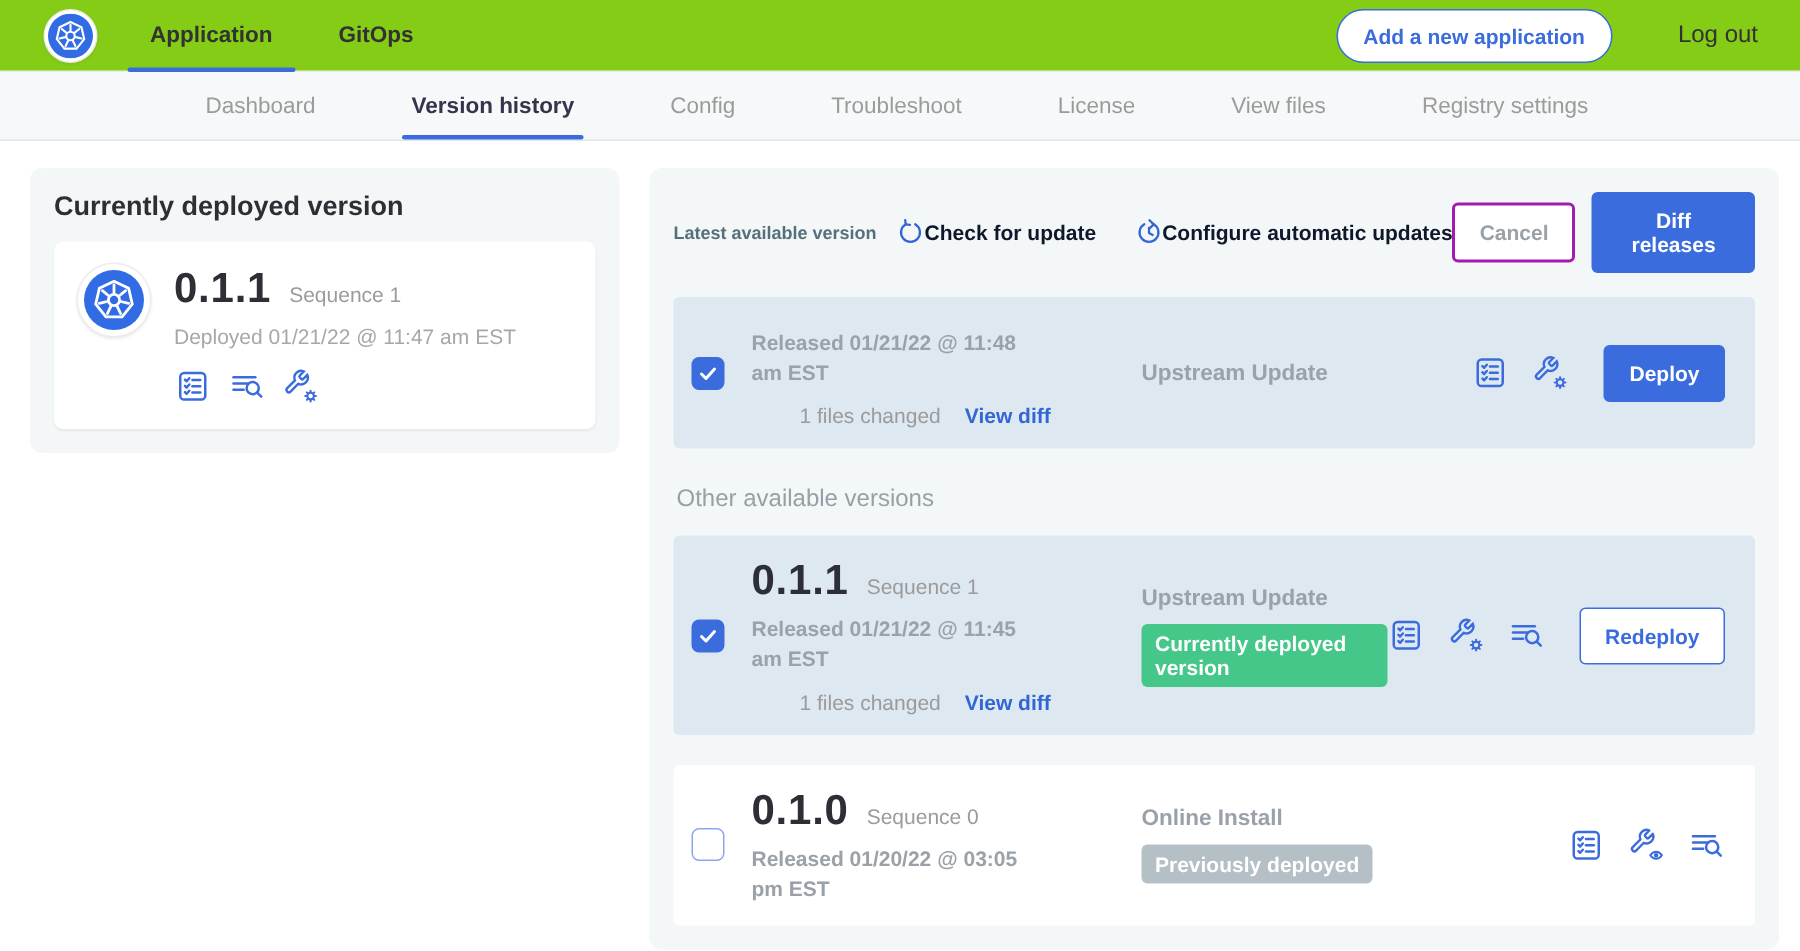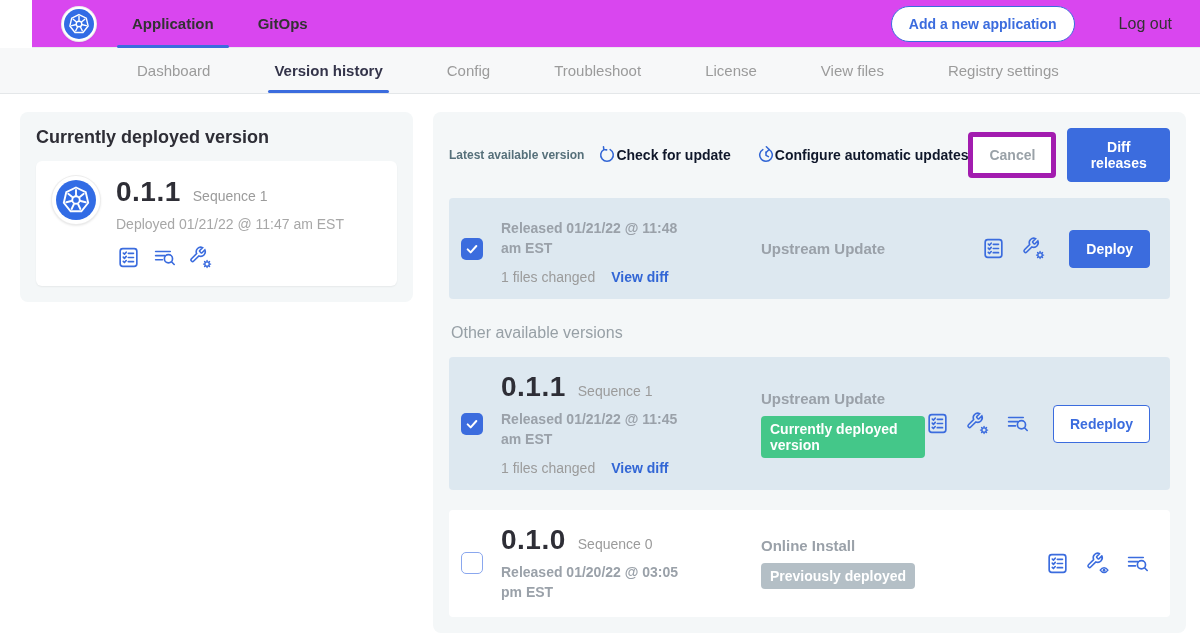--- a/index.html
+++ b/index.html
@@ -1,21 +1,21 @@
 <!DOCTYPE html>
 <html><head>
 <meta charset="utf-8">
 <style>
   * { box-sizing: border-box; margin: 0; padding: 0; }
   html,body { width:1200px; height:634px; background:#fff; overflow:hidden;
     font-family:"Liberation Sans", sans-serif; }
 
   
   .navbar { height:48px; display:flex; align-items:center; padding:0 28px 0 30px;
-    border-bottom:1px solid #e9ebed; background:#d946ef;margin-left:32px; }
+    border-bottom:1px solid #e9ebed; background:#84cc16; }
   .logo-wrap { width:34px; height:34px; border-radius:50%; background:#fff;
     box-shadow:0 0 0 1px #ececec, 0 1px 3px rgba(0,0,0,.12);
     display:flex; align-items:center; justify-content:center; margin-right:36px; }
   .nav-tabs { display:flex; gap:44px; height:48px; }
   .nav-tab { display:flex; align-items:center; position:relative; font-size:15px;
     font-weight:700; color:#323232; cursor:pointer; }
   .nav-tab.active::after { content:""; position:absolute; left:-15px; right:-15px;
     bottom:0; height:3px; background:#3b6cde; border-radius:2px; }
   .nav-right { margin-left:auto; display:flex; align-items:center; gap:44px; }
   .add-app-btn { border:1px solid #3b6cde; color:#3b6cde; background:#fff;
@@ -57,21 +57,21 @@
     min-height:505px; }
   .panel-header { display:flex; align-items:center; margin-bottom:16px; }
   .panel-title { font-size:12px; font-weight:700; color:#56707a; margin-right:14px;
     white-space:nowrap; }
   .blue-link { color:#0f172a; font-size:14px; font-weight:700; display:flex;
     align-items:center; gap:0; cursor:pointer; white-space:nowrap; }
   .blue-link + .blue-link { margin-left:26px; }
   .link-ic { width:18px; height:18px; color:#3266d5; }
   .link-ic svg { width:100%; height:100%; display:block; }
   .header-actions { margin-left:auto; display:flex; align-items:center; gap:11px; }
-  .cancel-btn { background:#fff; border:5px solid #a21caf; color:#9aa2a8;
+  .cancel-btn { background:#fff; border:2px solid #a21caf; color:#9aa2a8;
     font-weight:700; font-size:14px; padding:10px 16px; border-radius:4px;
     cursor:pointer; font-family:inherit; }
   .primary-btn { background:#3b6cde; border:1px solid #3b6cde; color:#fff;
     font-weight:700; font-size:14px; padding:10px 16px; border-radius:4px;
     cursor:pointer; font-family:inherit; }
   .outline-btn { background:#fff; border:1px solid #3b6cde; color:#3b6cde;
     font-weight:700; font-size:14px; padding:10px 16px; border-radius:4px;
     cursor:pointer; font-family:inherit; }
 
   .version-row { border-radius:4px; display:flex; align-items:center;
@@ -82,21 +82,21 @@
     flex-shrink:0; cursor:pointer; }
   .checkbox.checked { background:#3b6cde; display:flex; align-items:center;
     justify-content:center; }
   .checkbox.checked svg { width:14px; height:14px; }
   .checkbox.unchecked { background:#fff; border:1.5px solid #8aa7ee; }
 
   .v-info { width:200px; flex-shrink:0; }
   .v-released { font-size:14px; font-weight:700; color:#9aa1a9; margin-top:7px;
     line-height:1.4; max-width:192px; }
   .v-files { font-size:14px; color:#9b9b9b; margin-top:11px; display:flex; gap:16px;
-    align-items:baseline; }
+    align-items:baseline;margin-left:32px; }
   .view-diff { color:#3266d5; font-weight:700; cursor:pointer; }
 
   .v-mid { flex:1; padding-left:60px; }
   .v-source { font-size:15px; font-weight:700; color:#9aa1a9; }
   .badge { display:inline-block; color:#fff; font-size:14px; font-weight:700;
     padding:5px 9px; border-radius:4px; margin-top:9px; }
   .badge.green { background:#44c789; }
   .badge.gray { background:#b4bfc6; }
 
   .v-actions { display:flex; align-items:center; gap:15px; }

